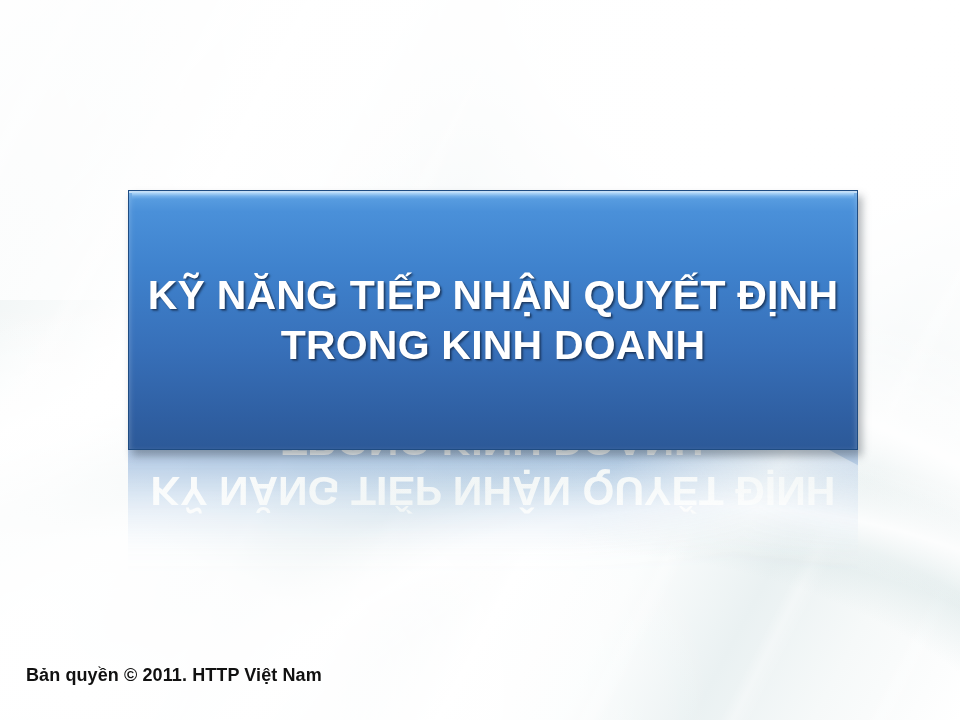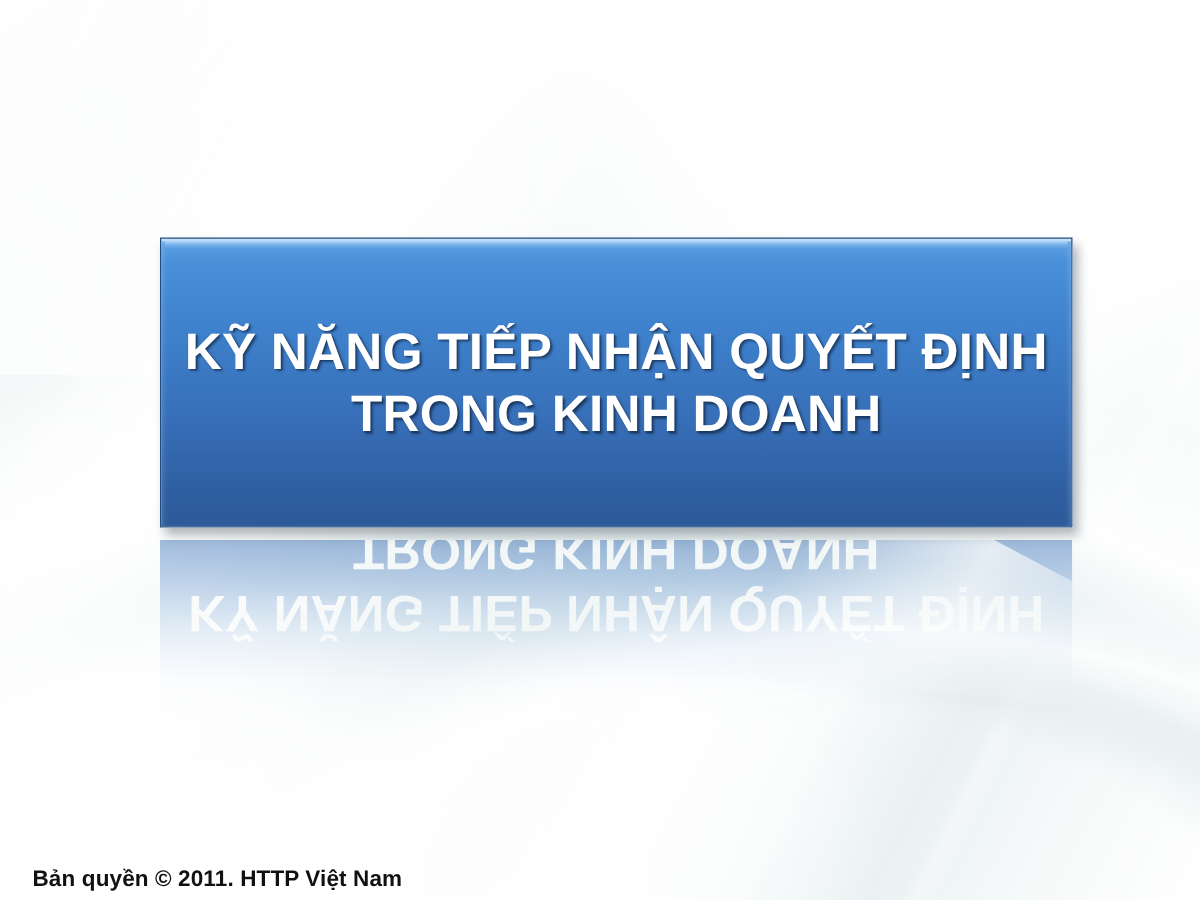--- a/index.html
+++ b/index.html
@@ -114,21 +114,21 @@
       rgba(255,255,255,0.70) 45%,
       rgba(255,255,255,0) 100%);
   }
 
   
   #title-box {
     position: absolute;
     left: 128px;
     top: 190px;
     width: 730px;
-    height: 232px;
+    height: 260px;
     box-sizing: border-box;
     border: 1px solid #1f4c82;
     background: linear-gradient(to bottom,
       #5fa3e4 0%,
       #4a90d9 8%,
       #3f82cd 30%,
       #376fb8 62%,
       #2f5fa2 88%,
       #2c5998 100%);
     box-shadow:
@@ -248,21 +248,21 @@
       rgba(255,255,255,0.75) 48%,
       rgba(255,255,255,0.05) 100%);
     pointer-events: none;
     z-index: 7;
   }
 
   
   #footer-copyright {
     position: absolute;
     left: 26px;
-    top: 693px;
+    top: 665px;
     margin: 0;
     color: #111111;
     font-family: "Liberation Sans", sans-serif;
     font-size: 18px;
     font-weight: bold;
     letter-spacing: 0.1px;
     z-index: 10;
   }
 </style>
 </head>

